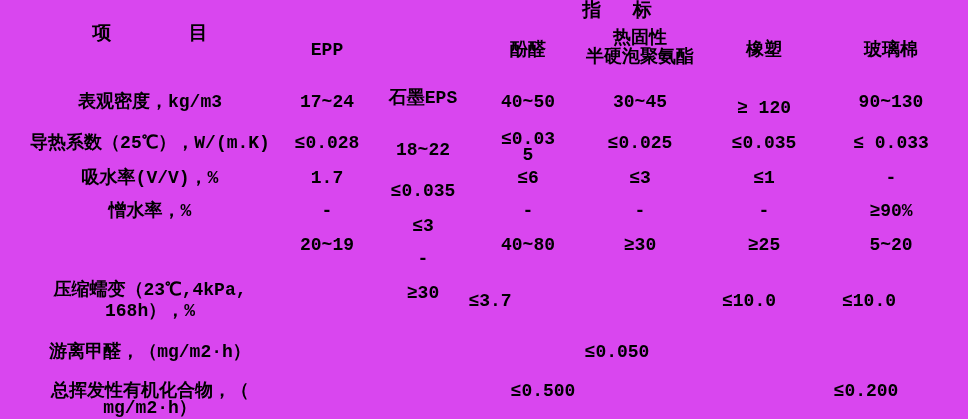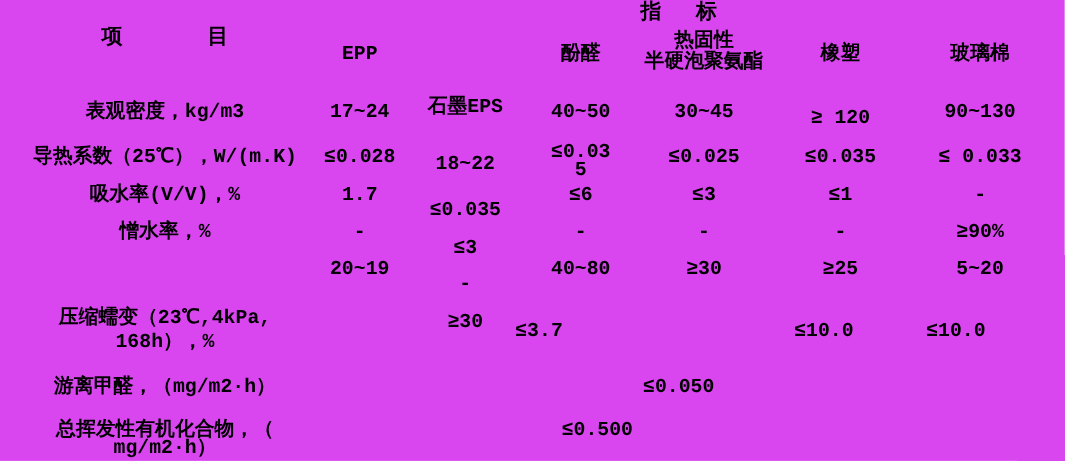--- a/index.html
+++ b/index.html
@@ -113,14 +113,15 @@
   <div class="cell r6v c-span25">≤3.7</div>
   <div class="cell r6v c-xs shL15">≤10.0</div>
   <div class="cell r6v c-bl shL22">≤10.0</div>
 
   <div class="cell r7 c-label">游离甲醛，（mg/m2·h）</div>
   <div class="cell r7 c-spanall">≤0.050</div>
 
   <div class="cell r8l c-label">总挥发性有机化合物，（
 mg/m2·h）</div>
   <div class="cell r8v c-voc">≤0.500</div>
+  <div class="cell r8v c-bl shL25">≤0.200</div>
 
 </div>
 
 </body></html>

